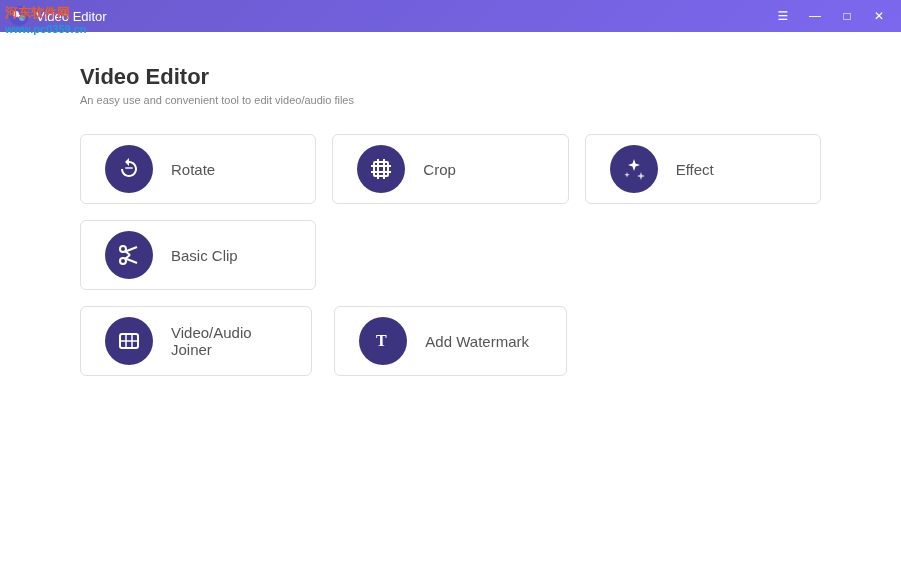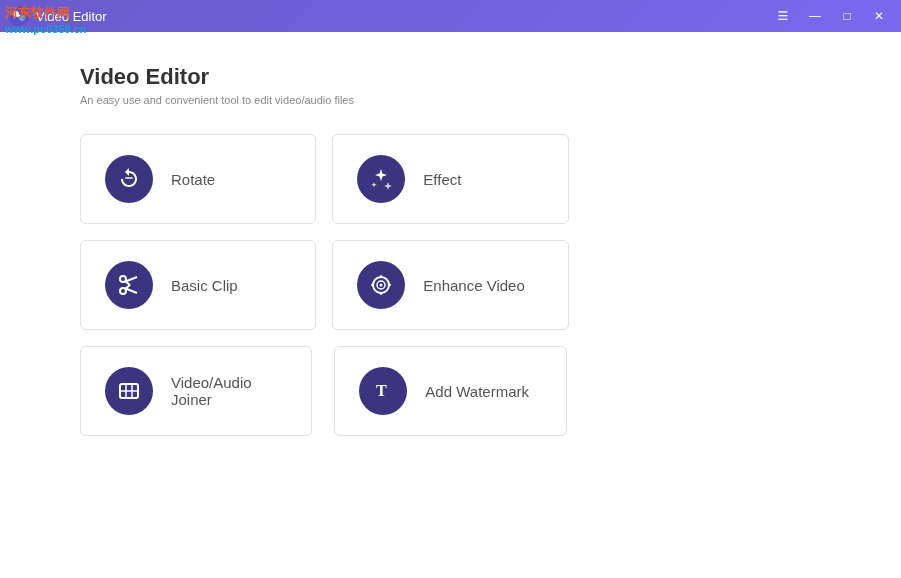--- a/index.html
+++ b/index.html
@@ -80,21 +80,21 @@
 
     
     .grid {
       display: grid;
       grid-template-columns: repeat(3, 1fr);
       gap: 16px;
     }
     .card {
       border: 1px solid #e0e0e0;
       border-radius: 6px;
-      padding: 20px 24px;
+      padding: 10px 24px;
       display: flex;
       align-items: center;
       gap: 18px;
       cursor: pointer;
       transition: box-shadow 0.15s, border-color 0.15s;
       background: #fff;
     }
     .card-icon-circle {
       width: 48px;
       height: 48px;
@@ -149,20 +149,32 @@
     <div class="card">
       <div class="card-icon-circle">
         <svg width="24" height="24" viewBox="0 0 24 24" fill="none">
           <path d="M12 4V1L8 5l4 4V6c3.31 0 6 2.69 6 6s-2.69 6-6 6-6-2.69-6-6H4c0 4.42 3.58 8 8 8s8-3.58 8-8-3.58-8-8-8z" fill="white"></path>
           <rect x="8" y="10" width="8" height="2" rx="1" fill="white" opacity="0.7"></rect>
         </svg>
       </div>
       <span class="card-label">Rotate</span>
     </div>
 
+    <div class="card">
+      <div class="card-icon-circle">
+        <svg width="24" height="24" viewBox="0 0 24 24" fill="none">
+          <rect x="5" y="5" width="14" height="14" rx="1" stroke="white" stroke-width="2" fill="none"></rect>
+          <line x1="9" y1="2" x2="9" y2="22" stroke="white" stroke-width="2"></line>
+          <line x1="15" y1="2" x2="15" y2="22" stroke="white" stroke-width="2"></line>
+          <line x1="2" y1="9" x2="22" y2="9" stroke="white" stroke-width="2"></line>
+          <line x1="2" y1="15" x2="22" y2="15" stroke="white" stroke-width="2"></line>
+        </svg>
+      </div>
+      <span class="card-label">Crop</span>
+    </div>
 
     <div class="card">
       <div class="card-icon-circle">
         <svg width="24" height="24" viewBox="0 0 24 24" fill="none">
           <path d="M12 2l1.5 4.5L18 8l-4.5 1.5L12 14l-1.5-4.5L6 8l4.5-1.5z" fill="white"></path>
           <path d="M19 15l1 3 3 1-3 1-1 3-1-3-3-1 3-1z" fill="white" opacity="0.8"></path>
           <path d="M5 15l.7 2 2 .7-2 .7-.7 2-.7-2-2-.7 2-.7z" fill="white" opacity="0.8"></path>
         </svg>
       </div>
       <span class="card-label">Effect</span>
@@ -182,34 +194,20 @@
           <line x1="8.5" y1="8.5" x2="20" y2="4" stroke="white" stroke-width="2"></line>
           <line x1="8.5" y1="15.5" x2="20" y2="20" stroke="white" stroke-width="2"></line>
           <line x1="8.5" y1="8.5" x2="13" y2="12" stroke="white" stroke-width="2"></line>
           <line x1="8.5" y1="15.5" x2="13" y2="12" stroke="white" stroke-width="2"></line>
         </svg>
       </div>
       <span class="card-label">Basic Clip</span>
     </div>
 
 
-    <div class="card">
-      <div class="card-icon-circle">
-        <svg width="24" height="24" viewBox="0 0 24 24" fill="none">
-          <circle cx="12" cy="12" r="8" stroke="white" stroke-width="2" fill="none"></circle>
-          <circle cx="12" cy="12" r="4" stroke="white" stroke-width="1.5" fill="none"></circle>
-          <circle cx="12" cy="12" r="1.5" fill="white"></circle>
-          <line x1="12" y1="2" x2="12" y2="5" stroke="white" stroke-width="1.5"></line>
-          <line x1="12" y1="19" x2="12" y2="22" stroke="white" stroke-width="1.5"></line>
-          <line x1="2" y1="12" x2="5" y2="12" stroke="white" stroke-width="1.5"></line>
-          <line x1="19" y1="12" x2="22" y2="12" stroke="white" stroke-width="1.5"></line>
-        </svg>
-      </div>
-      <span class="card-label">Enhance Video</span>
-    </div>
 
   </div>
 
   <div style="height:16px"></div>
 
   <div style="display:grid; grid-template-columns: repeat(3, 1fr); gap:22px;">
 
     <div class="card">
       <div class="card-icon-circle">
         <svg width="24" height="24" viewBox="0 0 24 24" fill="none">

